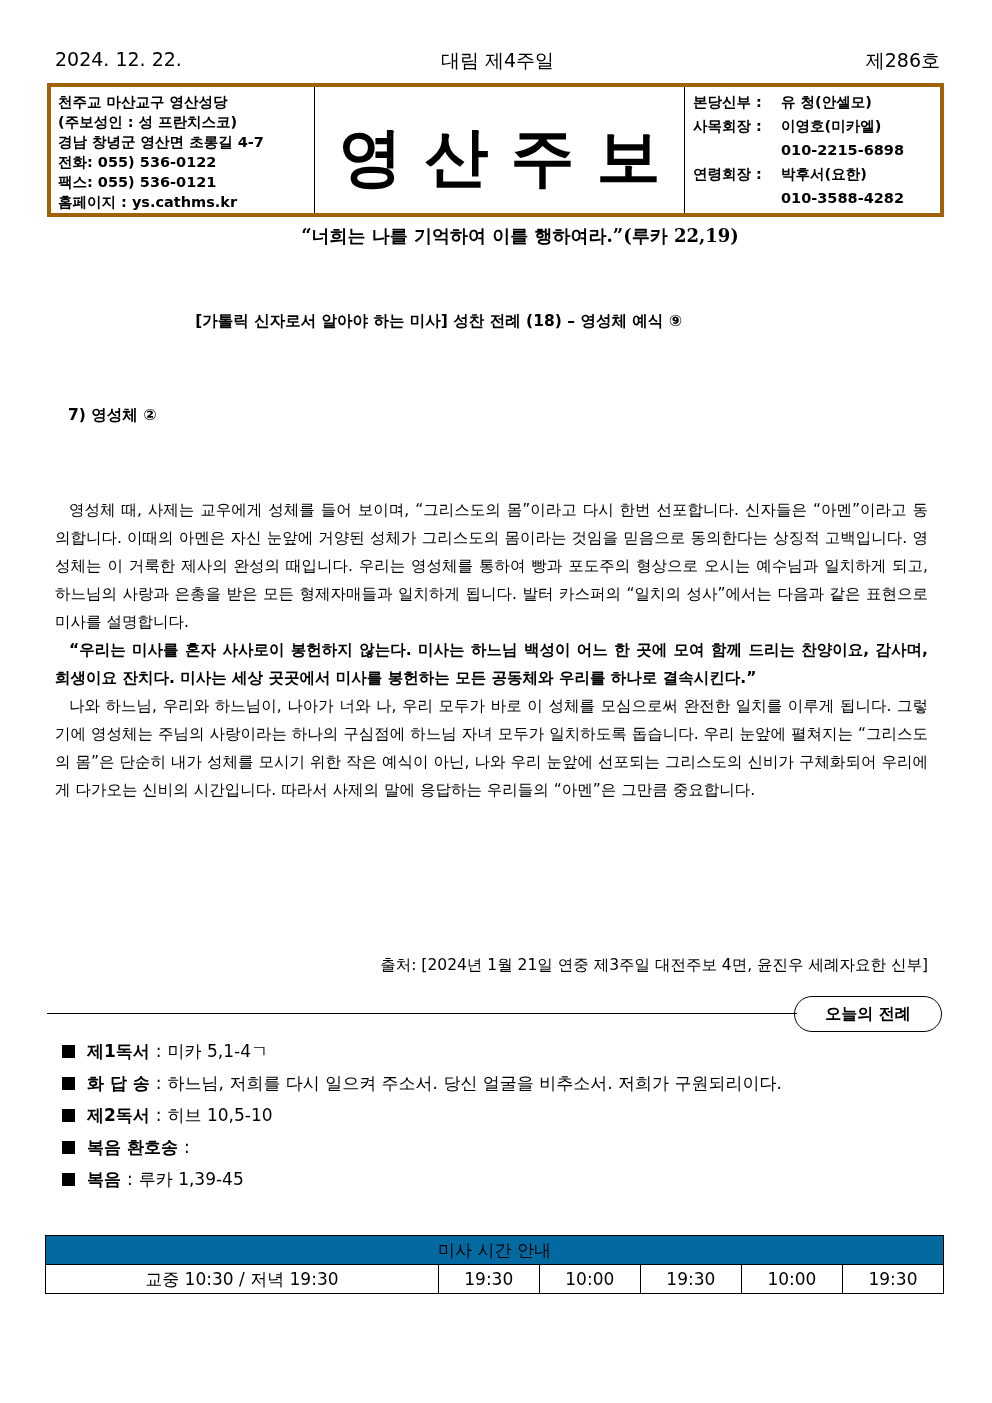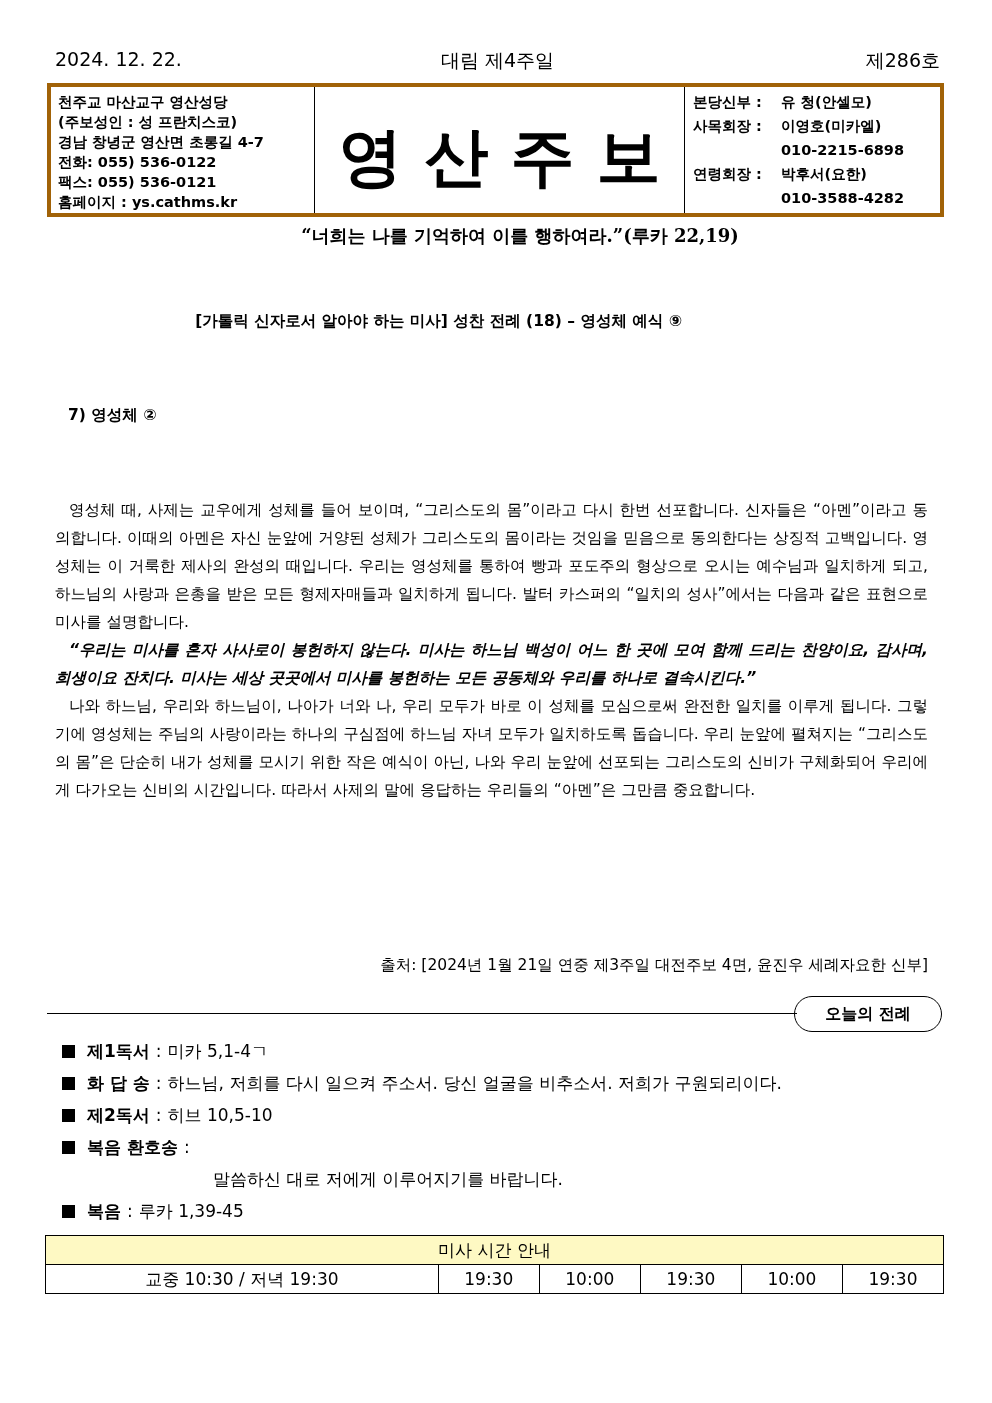--- a/index.html
+++ b/index.html
@@ -21,37 +21,37 @@
     .mh-right .val { white-space: nowrap; }
 
     .verse { position: absolute; top: 224px; left: 0; width: 992px; text-align: center; font-family: "DejaVu Serif", serif; font-size: 18px; font-weight: bold; padding-left: 48px; }
 
     .article-title { position: absolute; top: 311px; left: 0; width: 877px; text-align: center; font-size: 15.5px; font-weight: bold; }
 
     .subhead { position: absolute; top: 405px; left: 68px; font-size: 15.5px; font-weight: bold; }
 
     .body { position: absolute; top: 480px; left: 55px; width: 873px; font-size: 15.5px; line-height: 28px; text-align: justify; margin-top: 16px; }
     .body p { text-indent: 14px; }
-    .body p.quote { font-weight: bold; font-style: italic; }
+    .body p.quote { font-weight: bold; }
 
     .source { position: absolute; top: 955px; right: 64px; font-size: 15.5px; }
 
     .lit-line { position: absolute; top: 1013px; left: 47px; width: 750px; border-top: 1.5px solid #000; }
     .lit-badge { position: absolute; top: 996px; left: 794px; width: 148px; height: 36px; border: 1.5px solid #000; border-radius: 18px; display: flex; align-items: center; justify-content: center; font-size: 16px; font-weight: bold; }
 
     .readings { position: absolute; top: 1035px; left: 62px; width: 860px; font-size: 17px; line-height: 32px; }
     .readings .item { display: flex; white-space: nowrap; }
     .readings .sq { display: inline-block; width: 13px; height: 13px; background: #000; margin: 10px 12px 0 0; }
     .readings .lbl { font-weight: bold; }
     .readings .colon { margin: 0 6px; }
     .readings .cont { padding-left: 151px; }
 
     .mass { position: absolute; top: 1235px; left: 45px; width: 899px; border-collapse: collapse; font-size: 17px; }
     .mass td, .mass th { border: 1.5px solid #000; text-align: center; height: 29px; font-weight: normal; }
-    .mass .head { background: #fef9c3; }
+    .mass .head { background: #0369a1; }
   </style>
 </head>
 <body>
 
 <div class="topline">
   <span class="date">2024. 12. 22.</span>
   <span class="week">대림 제4주일</span>
   <span class="issue">제286호</span>
 </div>
 
@@ -124,21 +124,20 @@
     <span class="sq"></span>
     <span class="lbl">제2독서</span>
     <span class="colon">:</span>
     <span>히브 10,5-10</span>
   </div>
   <div class="item">
     <span class="sq"></span>
     <span class="lbl">복음 환호송</span>
     <span class="colon">:</span>
   </div>
-  <div class="item cont">말씀하신 대로 저에게 이루어지기를 바랍니다.</div>
   <div class="item">
     <span class="sq"></span>
     <span class="lbl">복음</span>
     <span class="colon">:</span>
     <span>루카 1,39-45</span>
   </div>
 </div>
 
 <table class="mass">
   <tbody>

